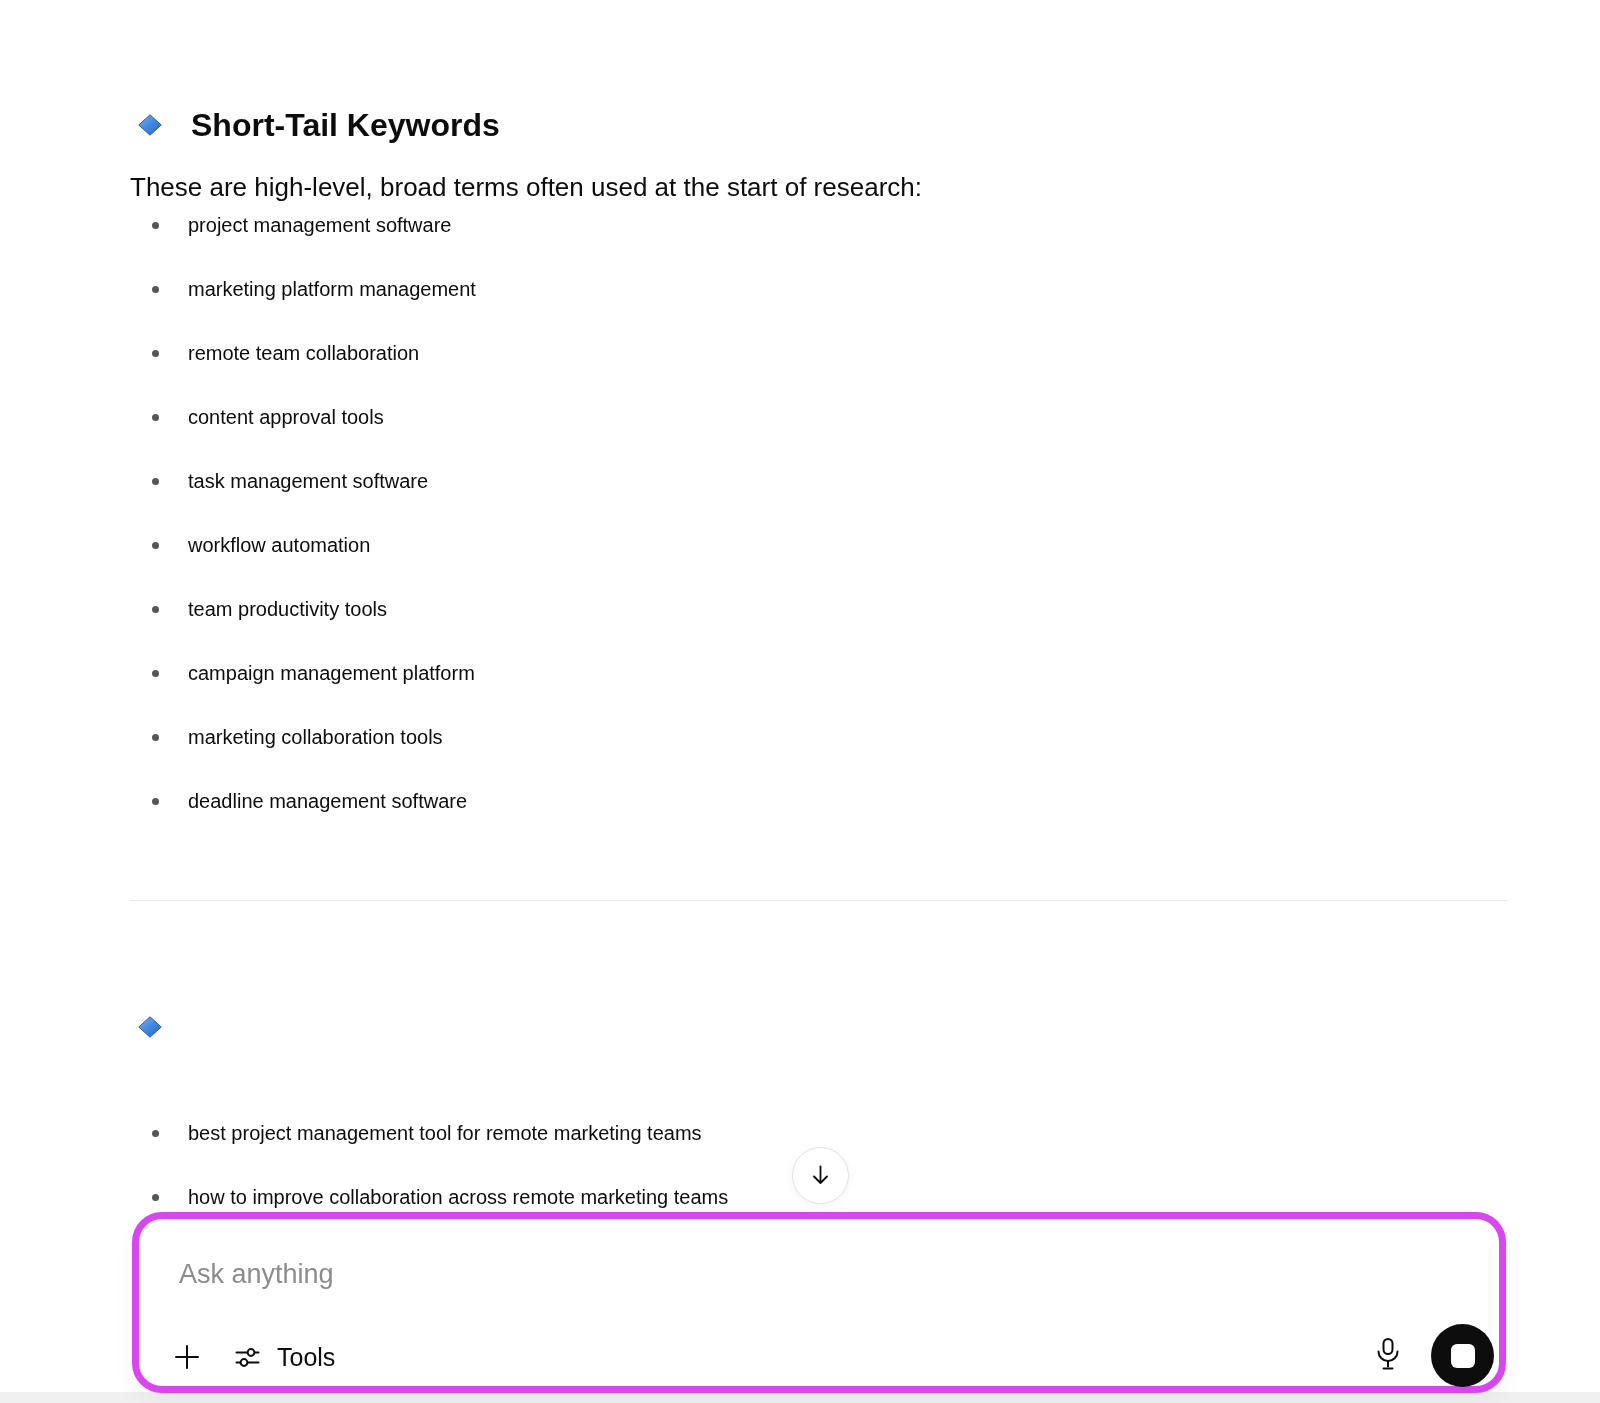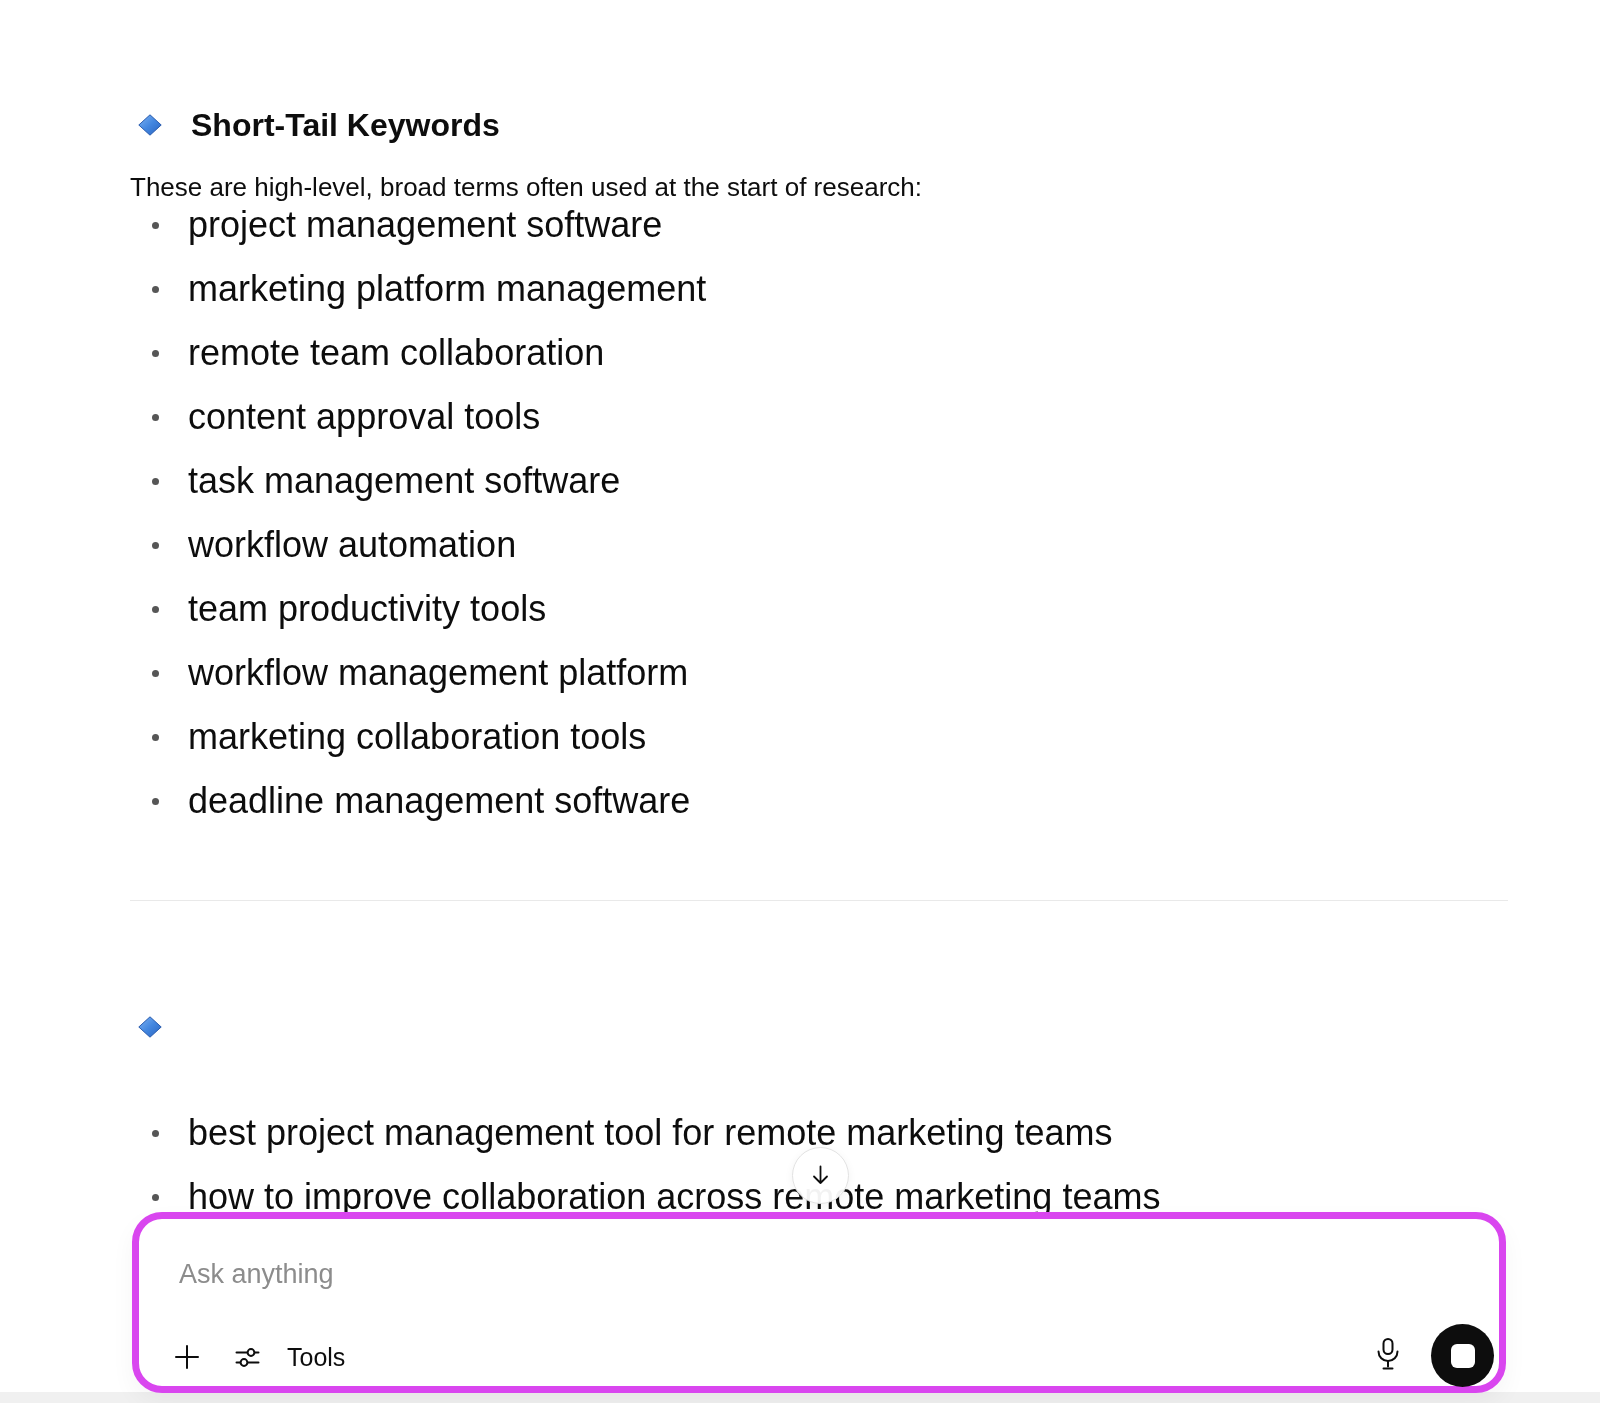--- a/index.html
+++ b/index.html
@@ -26,21 +26,21 @@
   }
   #para-short { top:146px; }
   #para-long  { top:1056px; }
 
   
   ul.klist { position:absolute; left:130px; width:1378px; list-style:none; margin:0; padding:0; }
   #list-short { top:193px; }
   #list-long  { top:1101px; }
   ul.klist li {
     position:relative; height:64px; display:flex; align-items:center;
-    padding-left:58px; font-size:36px; white-space:nowrap;
+    padding-left:58px; font-size:20px; white-space:nowrap;
   }
   ul.klist li::before {
     content:""; position:absolute; left:22px; top:50%; margin-top:-3.5px;
     width:7px; height:7px; border-radius:50%; background:#565656;
   }
 
   .divider { position:absolute; left:130px; top:900px; width:1378px; height:1px; background:#e9e9e9; }
 
   
   .scroll-btn {
@@ -55,21 +55,21 @@
     position:absolute; left:132px; top:1212px; width:1374px; height:181px;
     background:#ffffff; border:7px solid #d946ef; border-radius:30px;
     box-shadow:0 10px 24px rgba(0,0,0,0.045); z-index:5;
   }
   .composer-input {
     position:absolute; left:40px; top:40px; height:30px;
     font-size:27px; line-height:30px; color:#8c8c8c; cursor:text; white-space:nowrap;
   }
   .icon-btn { position:absolute; display:flex; align-items:center; justify-content:center; cursor:pointer; background:none; border:none; padding:0; }
   .plus-btn  { left:33px;  top:123px; width:30px; height:30px; }
-  .tools-btn { left:95px;  top:122px; height:32px; gap:26px; font-size:25px; color:#0d0d0d; }
+  .tools-btn { left:95px;  top:122px; height:32px; gap:16px; font-size:25px; color:#0d0d0d; }
   .mic-btn   { left:1233px; top:118px; width:32px; height:36px; }
   .stop-btn  {
     left:1292px; top:105px; width:63px; height:63px; border-radius:50%;
     background:#0d0d0d; display:flex; align-items:center; justify-content:center; cursor:pointer;
   }
   .stop-square { width:24px; height:24px; border-radius:6px; background:#ffffff; }
 
   .bottom-strip { position:absolute; left:0; top:1392px; width:1600px; height:11px; background:#f0f0f0; z-index:1; }
 </style>
 </head>
@@ -94,21 +94,21 @@
   <p class="para" id="para-short">These are high-level, broad terms often used at the start of research:</p>
 
   <ul class="klist" id="list-short">
     <li>project management software</li>
     <li>marketing platform management</li>
     <li>remote team collaboration</li>
     <li>content approval tools</li>
     <li>task management software</li>
     <li>workflow automation</li>
     <li>team productivity tools</li>
-    <li>workflow management platform</li>
+    <li>campaign management platform</li>
     <li>marketing collaboration tools</li>
     <li>deadline management software</li>
   </ul>
 
   <div class="divider"></div>
 
   <h3 class="heading" id="heading-long">
     <svg width="24" height="22" viewBox="0 0 24 22">
       <defs>
         <linearGradient id="dg2" x1="0" y1="0" x2="1" y2="1">

